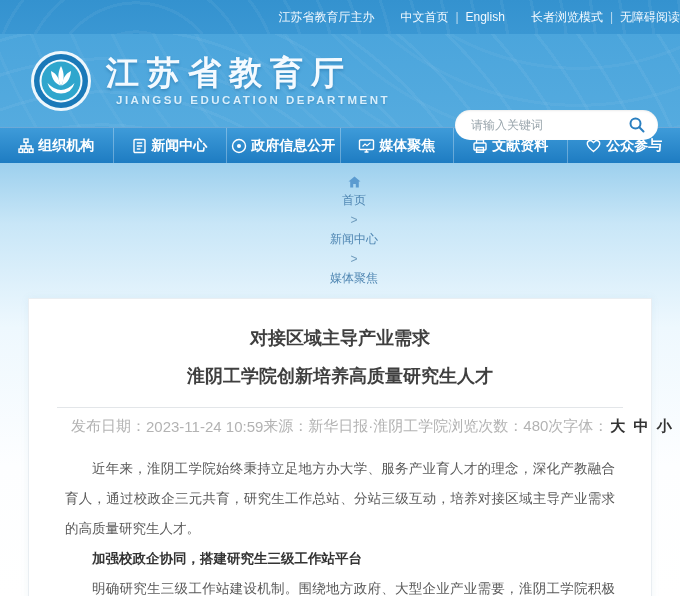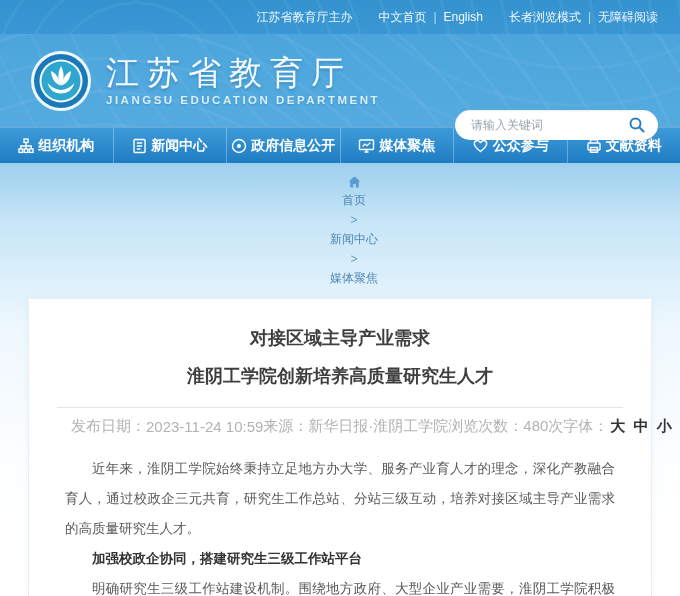--- a/index.html
+++ b/index.html
@@ -3,47 +3,46 @@
 <meta charset="utf-8">
 <style>
   * { margin:0; padding:0; box-sizing:border-box; }
   html,body { width:680px; height:596px; }
   body { font-family:"Liberation Sans","DejaVu Sans",sans-serif; overflow:hidden; background:#fff; }
   .page { width:680px; height:596px; overflow:hidden; }
 
   
   .topbar {
     height:34px; display:flex; align-items:center; justify-content:flex-end;
-    padding-right:22px;
     background:
       repeating-radial-gradient(circle at 20% 260%, transparent 0 26px, rgba(255,255,255,.05) 26px 29px),
       linear-gradient(#3492cf, #3a97d3);
   }
   .topbar a { color:#f2f9ff; font-size:12px; text-decoration:none; }
   .topbar .sep { color:rgba(255,255,255,.65); font-size:12px; margin:0 7px; }
   .topbar .gap { width:26px; }
 
   
   .banner {
     height:93px; position:relative;
     background:
       repeating-radial-gradient(circle at 15% 380%, transparent 0 30px, rgba(255,255,255,.05) 30px 33px),
       repeating-radial-gradient(circle at 85% -240%, transparent 0 34px, rgba(255,255,255,.04) 34px 37px),
       linear-gradient(#4ba5dc, #55abdf);
     display:flex; align-items:center;
   }
   .logo { width:62px; height:62px; margin-left:30px; flex:0 0 auto; }
   .site-names { margin-left:14px; }
   .site-zh {
-    font-size:33px; font-weight:normal; color:#f4faff; letter-spacing:8px;
+    font-size:33px; font-weight:bold; color:#f4faff; letter-spacing:8px;
     text-shadow:0 2px 3px rgba(20,90,140,.35); line-height:36px; white-space:nowrap;
   }
   .site-en {
     font-size:11.5px; color:#d9effc; letter-spacing:2.5px; font-weight:bold;
-    text-shadow:0 1px 2px rgba(20,90,140,.3); margin-top:3px; white-space:nowrap;
+    text-shadow:0 1px 2px rgba(20,90,140,.3); margin-top:3px; white-space:nowrap;margin-left:10px;
   }
   .search-box {
     position:absolute; right:22px; top:76px; width:203px; height:30px;
     background:#fff; border-radius:15px; display:flex; align-items:center;
     padding:0 10px 0 16px; box-shadow:inset 0 1px 2px rgba(0,0,0,.08);
   }
   .search-box input {
     flex:1; border:none; outline:none; font-size:12px; color:#666;
     font-family:"Liberation Sans","DejaVu Sans",sans-serif; background:transparent;
   }
@@ -168,31 +167,31 @@
     </div>
     <div class="nav-item">
       <svg width="17" height="16" viewBox="0 0 17 16" fill="none" stroke="#fff" stroke-width="1.4">
         <rect x="1.5" y="2" width="14" height="9.5" rx="1"></rect>
         <path d="M6.5 14 H10.5 M8.5 11.5 V14"></path>
           <path d="M4.5 8.5 L7 6 L9 7.8 L12.5 4.6" stroke-width="1.2"></path>
       </svg>
       <span>媒体聚焦</span>
     </div>
     <div class="nav-item">
-      <svg width="17" height="16" viewBox="0 0 17 16" fill="none" stroke="#fff" stroke-width="1.4">
-        <path d="M8.5 13.5 C4 10 1.8 7.4 2.3 4.9 C2.7 2.9 5.4 1.7 7.1 3.2 L8.5 4.5 L9.9 3.2 C11.6 1.7 14.3 2.9 14.7 4.9 C15.2 7.4 13 10 8.5 13.5 Z"></path>
-      </svg>
-      <span>公众参与</span>
-    </div>
-    <div class="nav-item">
       <svg width="16" height="16" viewBox="0 0 16 16" fill="none" stroke="#fff" stroke-width="1.4">
         <rect x="2" y="5" width="12" height="7" rx="1"></rect>
         <path d="M4.5 5 V1.8 H11.5 V5 M4.5 9.5 H11.5 V14.2 H4.5 Z"></path>
       </svg>
       <span>文献资料</span>
+    </div>
+    <div class="nav-item">
+      <svg width="17" height="16" viewBox="0 0 17 16" fill="none" stroke="#fff" stroke-width="1.4">
+        <path d="M8.5 13.5 C4 10 1.8 7.4 2.3 4.9 C2.7 2.9 5.4 1.7 7.1 3.2 L8.5 4.5 L9.9 3.2 C11.6 1.7 14.3 2.9 14.7 4.9 C15.2 7.4 13 10 8.5 13.5 Z"></path>
+      </svg>
+      <span>公众参与</span>
     </div>
   </div>
 
   <div class="lower">
 
     <div class="breadcrumb">
       <svg width="13" height="12" viewBox="0 0 13 12">
         <path d="M6.5 0.5 L12.5 5.5 H10.8 V11.5 H7.8 V8 H5.2 V11.5 H2.2 V5.5 H0.5 Z" fill="#5b9bd0"></path>
       </svg>
       <a href="#">首页</a>

